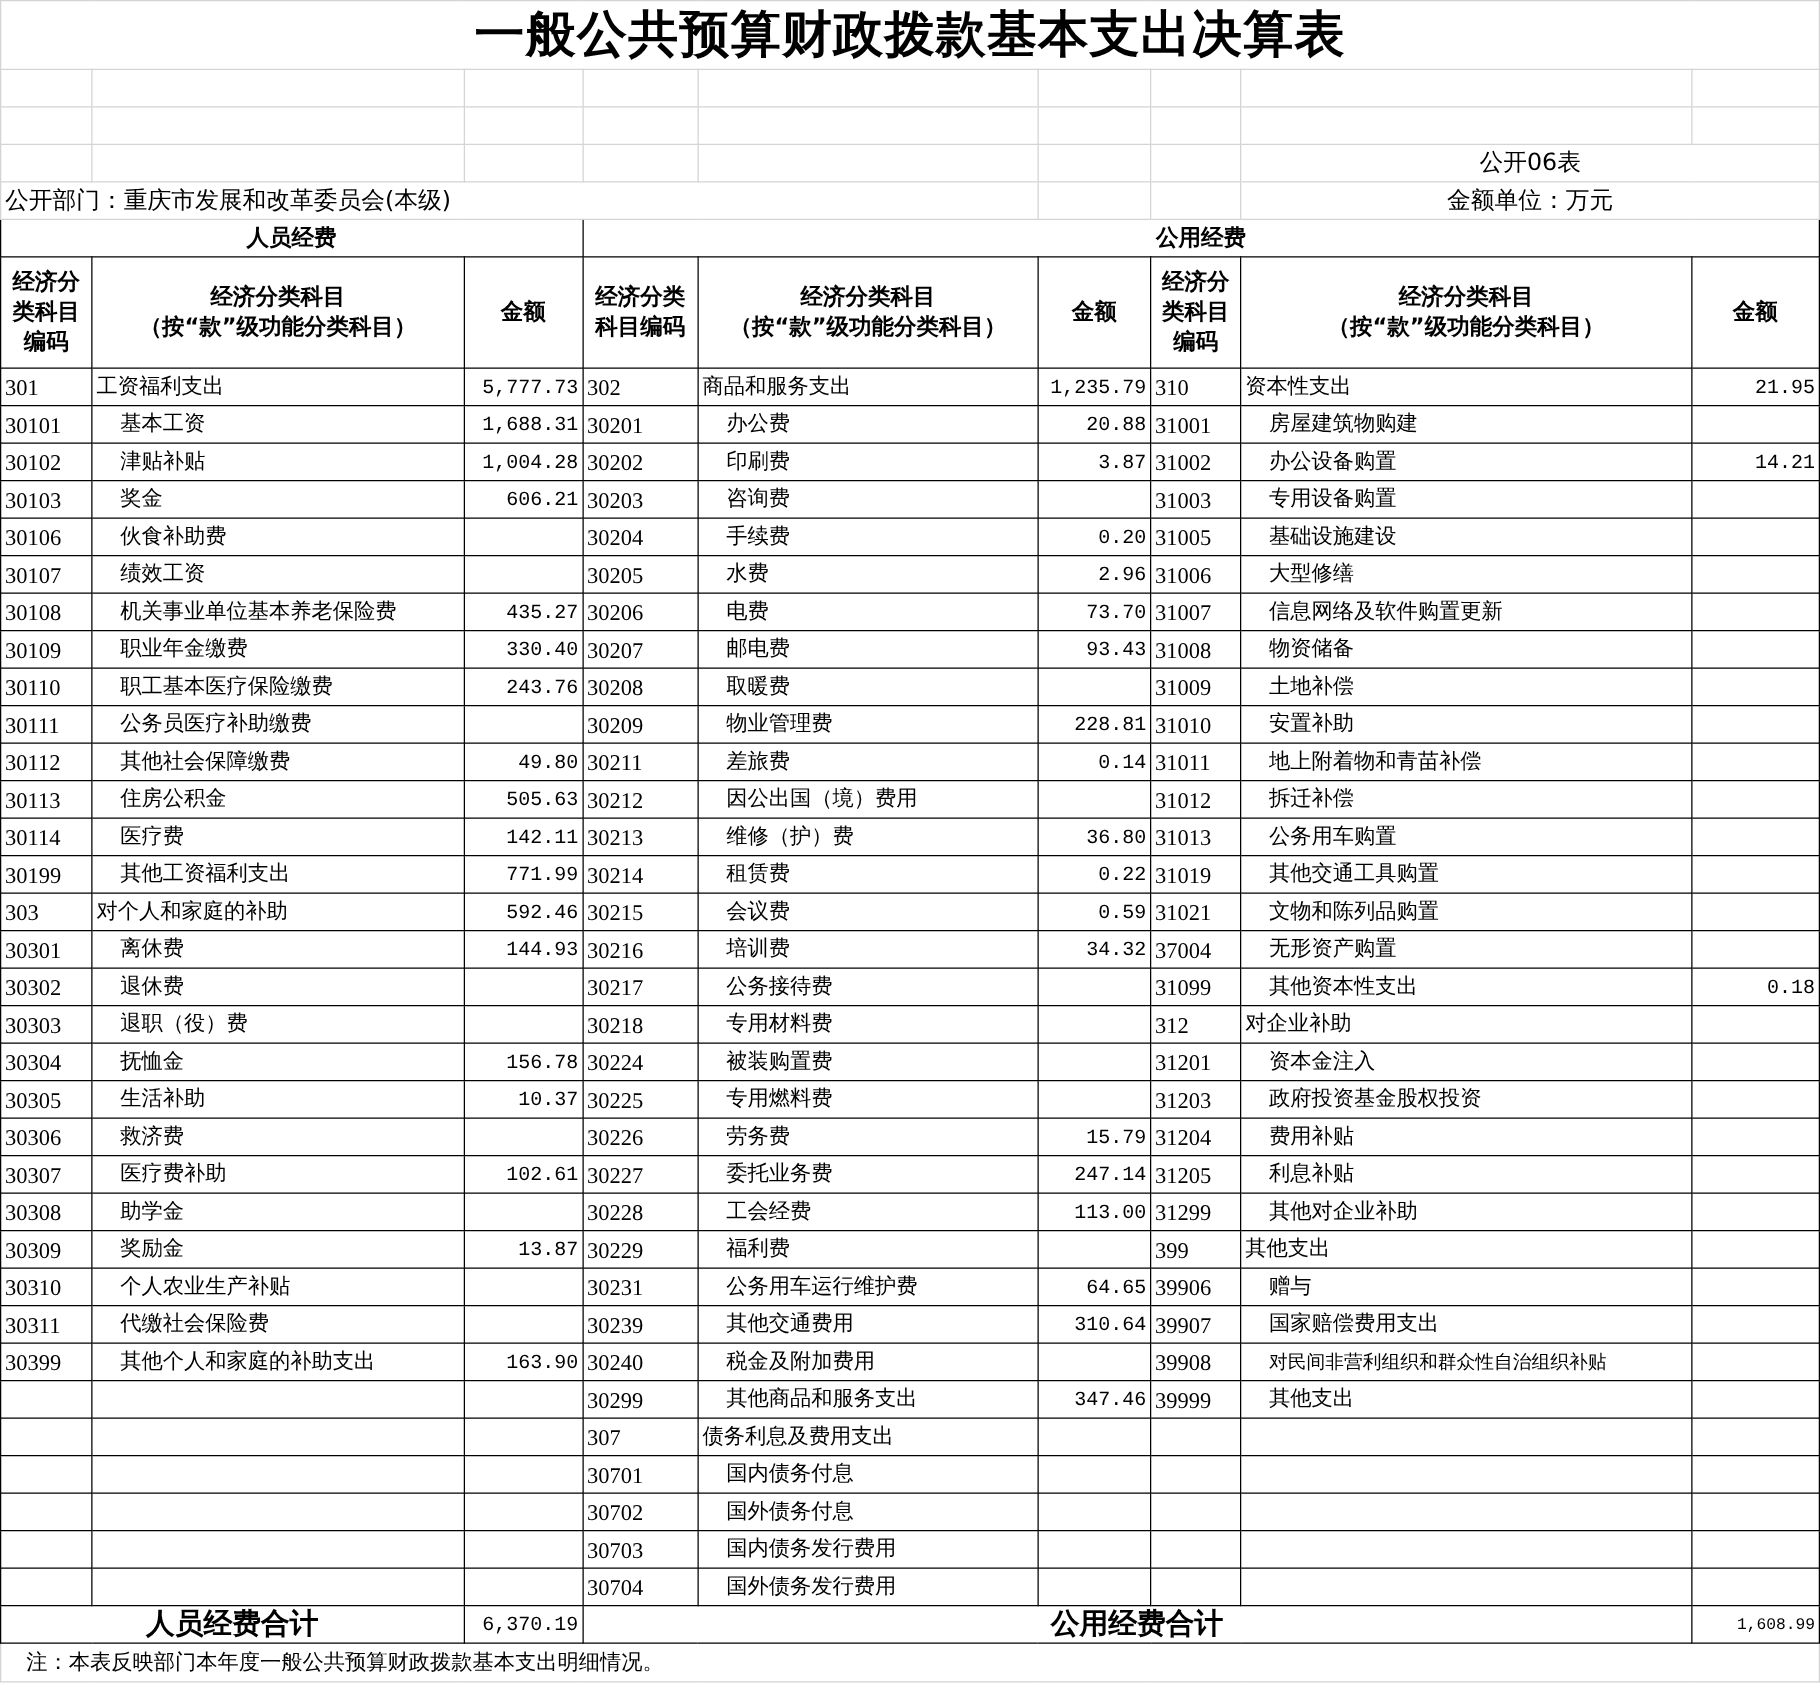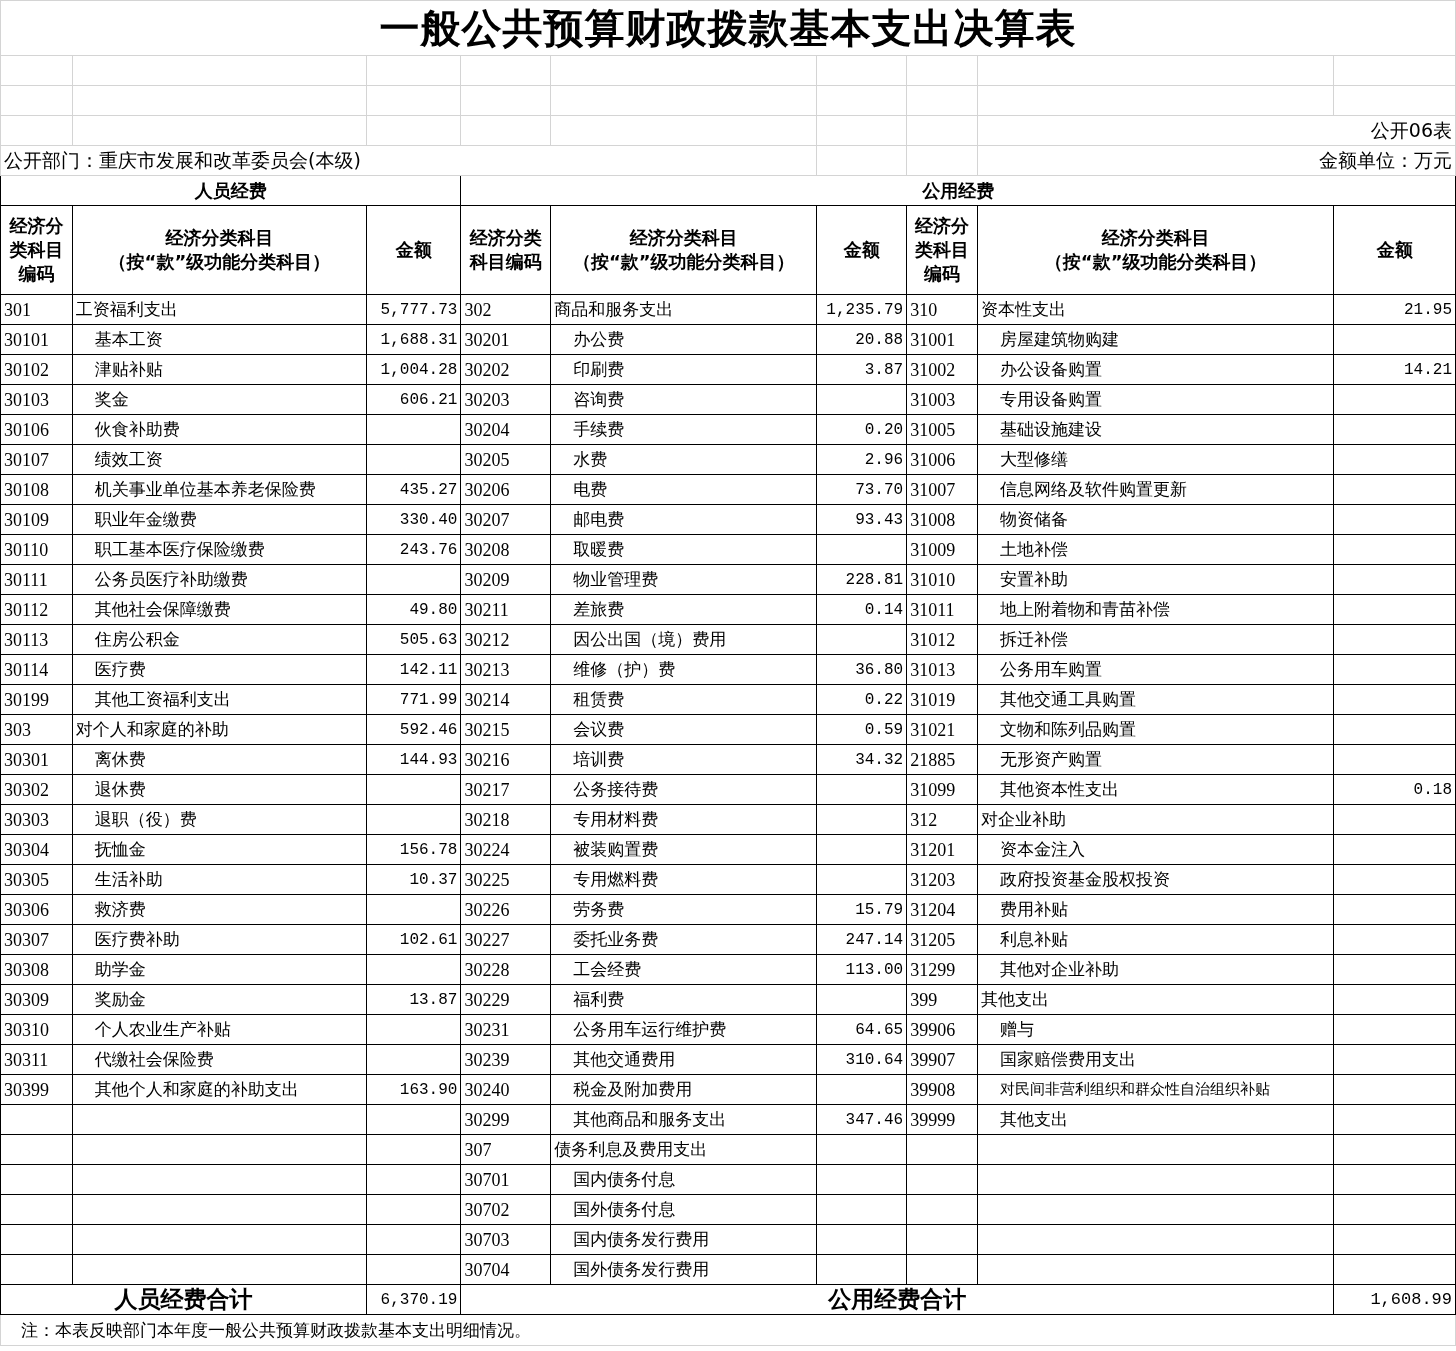--- a/index.html
+++ b/index.html
@@ -6,34 +6,34 @@
   body { width:1456px; height:1351px; overflow:hidden; position:relative;
          font-family: "DejaVu Sans", "Liberation Sans", sans-serif; color:#000; }
   .sheet { position:absolute; left:0; top:0; width:1456px; height:1351px; }
   table { border-collapse:collapse; table-layout:fixed; position:absolute; left:0; top:0; }
   td { padding:0 3px; overflow:hidden; white-space:nowrap; font-size:17px; line-height:1; }
   
   .g td { border:1px solid #d4d4d4; }
   .title-cell { font-size:40px; font-weight:bold; text-align:center; height:54px; border:1px solid #d4d4d4; letter-spacing:1px; }
   .blank td { height:29px; }
   .meta td { height:29px; font-size:19px; }
-  .right { text-align:right; }
+  .right { text-align:center; }
   
   .m td { border:1px solid #000; }
   .grp td { height:29px; font-weight:bold; text-align:center; font-size:18px; }
   .hdr td { height:88px; font-weight:bold; text-align:center; white-space:normal; font-size:18px; line-height:1.35; padding:0 2px; }
   .row td { height:29px; }
   .row td.code { font-family:"Liberation Serif", "DejaVu Serif", serif; font-size:18px; }
   .row td.amt { text-align:right; font-family:"Liberation Mono","DejaVu Sans Mono", monospace; font-size:16px; padding-right:3px; }
   .row td.name.sub { padding-left:22px; }
   .row td.name.small { font-size:15px; }
   .total td { height:29px; }
   .total td.lbl { font-weight:bold; text-align:center; font-size:23px; }
   .total td.amt { text-align:right; font-family:"Liberation Mono","DejaVu Sans Mono", monospace; font-size:16px; }
-  .total td.amt.small { font-size:17px;padding-left:36px; }
+  .total td.amt.small { font-size:13px;padding-left:36px; }
   .note td { height:30px; border:1px solid #d4d4d4; font-size:17px;padding-left:20px; }
 </style>
 </head>
 <body>
 
 <div class="sheet">
 <table id="tbl">
   <colgroup>
     <col style="width:75px">
     <col style="width:302px">
@@ -268,21 +268,21 @@
           <td class="name sub">文物和陈列品购置</td>
           <td class="amt"></td>
         </tr>
         <tr class="m row">
           <td class="code">30301</td>
           <td class="name sub">离休费</td>
           <td class="amt">144.93</td>
           <td class="code">30216</td>
           <td class="name sub">培训费</td>
           <td class="amt">34.32</td>
-          <td class="code">21885</td>
+          <td class="code">37004</td>
           <td class="name sub">无形资产购置</td>
           <td class="amt"></td>
         </tr>
         <tr class="m row">
           <td class="code">30302</td>
           <td class="name sub">退休费</td>
           <td class="amt"></td>
           <td class="code">30217</td>
           <td class="name sub">公务接待费</td>
           <td class="amt"></td>

